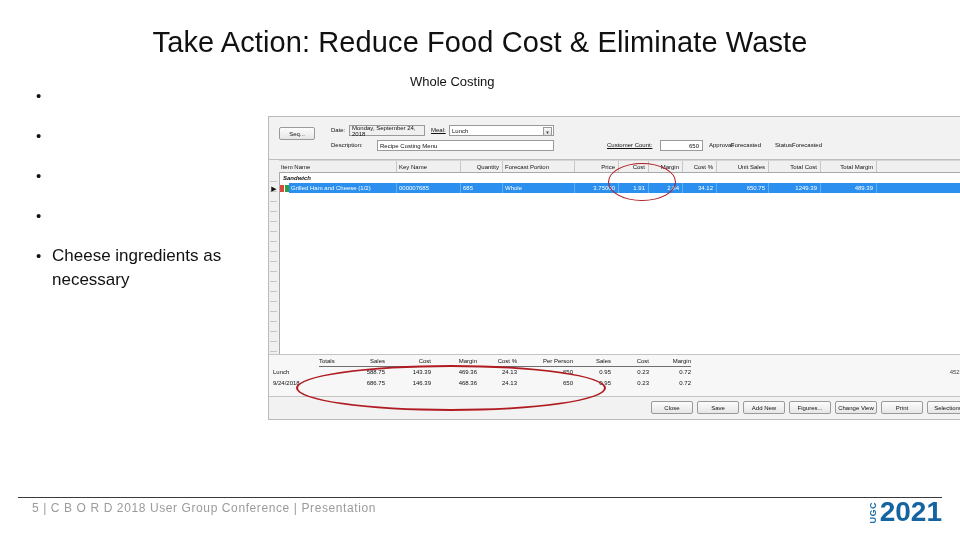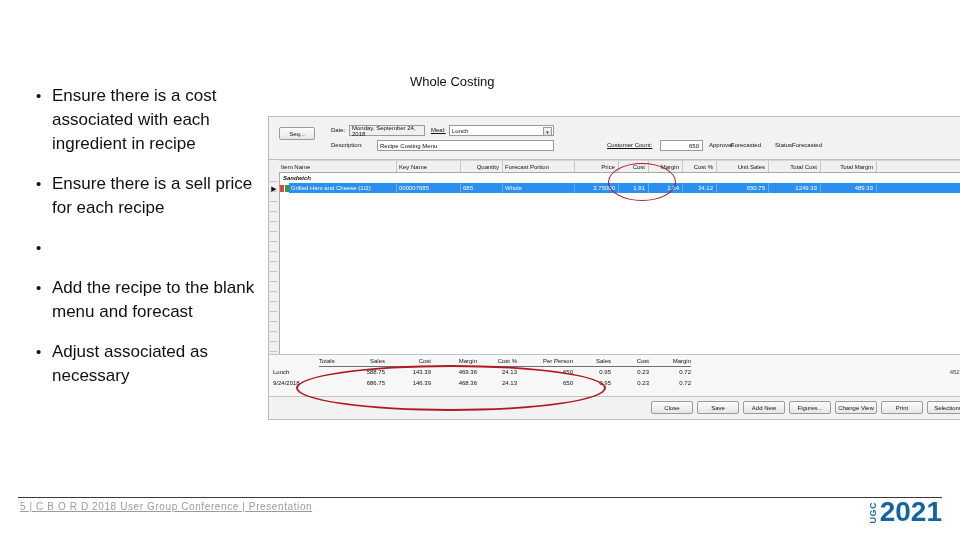--- a/index.html
+++ b/index.html
@@ -30,22 +30,22 @@
   
   .subcap{
     position:absolute;left:410px;top:74px;font-size:13px;color:#111;
   }
 
   
   .footrule{
     position:absolute;left:18px;top:497px;width:924px;height:1px;background:#3a3a3a;
   }
   .footer-text{
-    position:absolute;left:20px;top:501px;font-size:10px;color:#9b9b9b;
-    letter-spacing:.6px;white-space:nowrap;text-decoration:underline;
+    position:absolute;left:32px;top:501px;font-size:12px;color:#9b9b9b;
+    letter-spacing:.6px;white-space:nowrap;
   }
   .logo{
     position:absolute;right:18px;top:500px;display:flex;align-items:flex-end;
   }
   .logo .ugc{
     writing-mode:vertical-rl;transform:rotate(180deg);
     font-size:9px;font-weight:700;color:#1f6fa8;letter-spacing:.5px;
     line-height:1;margin-right:2px;padding-bottom:2px;
   }
   .logo .yr{font-size:28px;font-weight:700;color:#1364a0;line-height:.85;}
@@ -141,42 +141,40 @@
     box-sizing:border-box;pointer-events:none;
   }
   .ellipse.thin{border-width:1px;}
   .side-note{position:absolute;font-size:6px;color:#444;}
 </style>
 </head>
 <body>
 
 <div class="slide">
 
+  <div class="title">Take Action:  Reduce Food Cost &amp; Eliminate Waste</div>
 
   <div class="subcap">Whole Costing</div>
 
   <div class="bullets">
     <div class="bullet">
       <span class="dot">•</span>
-      <span class="btxt">Ensure there is a cost associated with each ingredient in recipe</span>
-    </div>
-    <div class="bullet">
-      <span class="dot">•</span>
-      <span class="btxt">Ensure there is a sell price for each recipe</span>
-    </div>
-    <div class="bullet">
-      <span class="dot">•</span>
-    </div>
-    <div class="bullet">
-      <span class="dot">•</span>
-      <span class="btxt">Add the recipe to the blank menu and forecast</span>
-    </div>
-    <div class="bullet">
-      <span class="dot">•</span>
-      <span class="btxt">Adjust associated as necessary</span>
+    </div>
+    <div class="bullet">
+      <span class="dot">•</span>
+    </div>
+    <div class="bullet">
+      <span class="dot">•</span>
+    </div>
+    <div class="bullet">
+      <span class="dot">•</span>
+    </div>
+    <div class="bullet">
+      <span class="dot">•</span>
+      <span class="btxt">Cheese ingredients as necessary</span>
     </div>
   </div>
 
   <div class="app">
 
     <div class="app-head">
       <div class="btn seq-btn">Seq...</div>
 
       <span class="lbl" style="left:62px;top:10px;">Date:</span>
       <div class="fld ro" style="left:80px;top:8px;width:76px;height:11px;">Monday, September 24, 2018</div>

